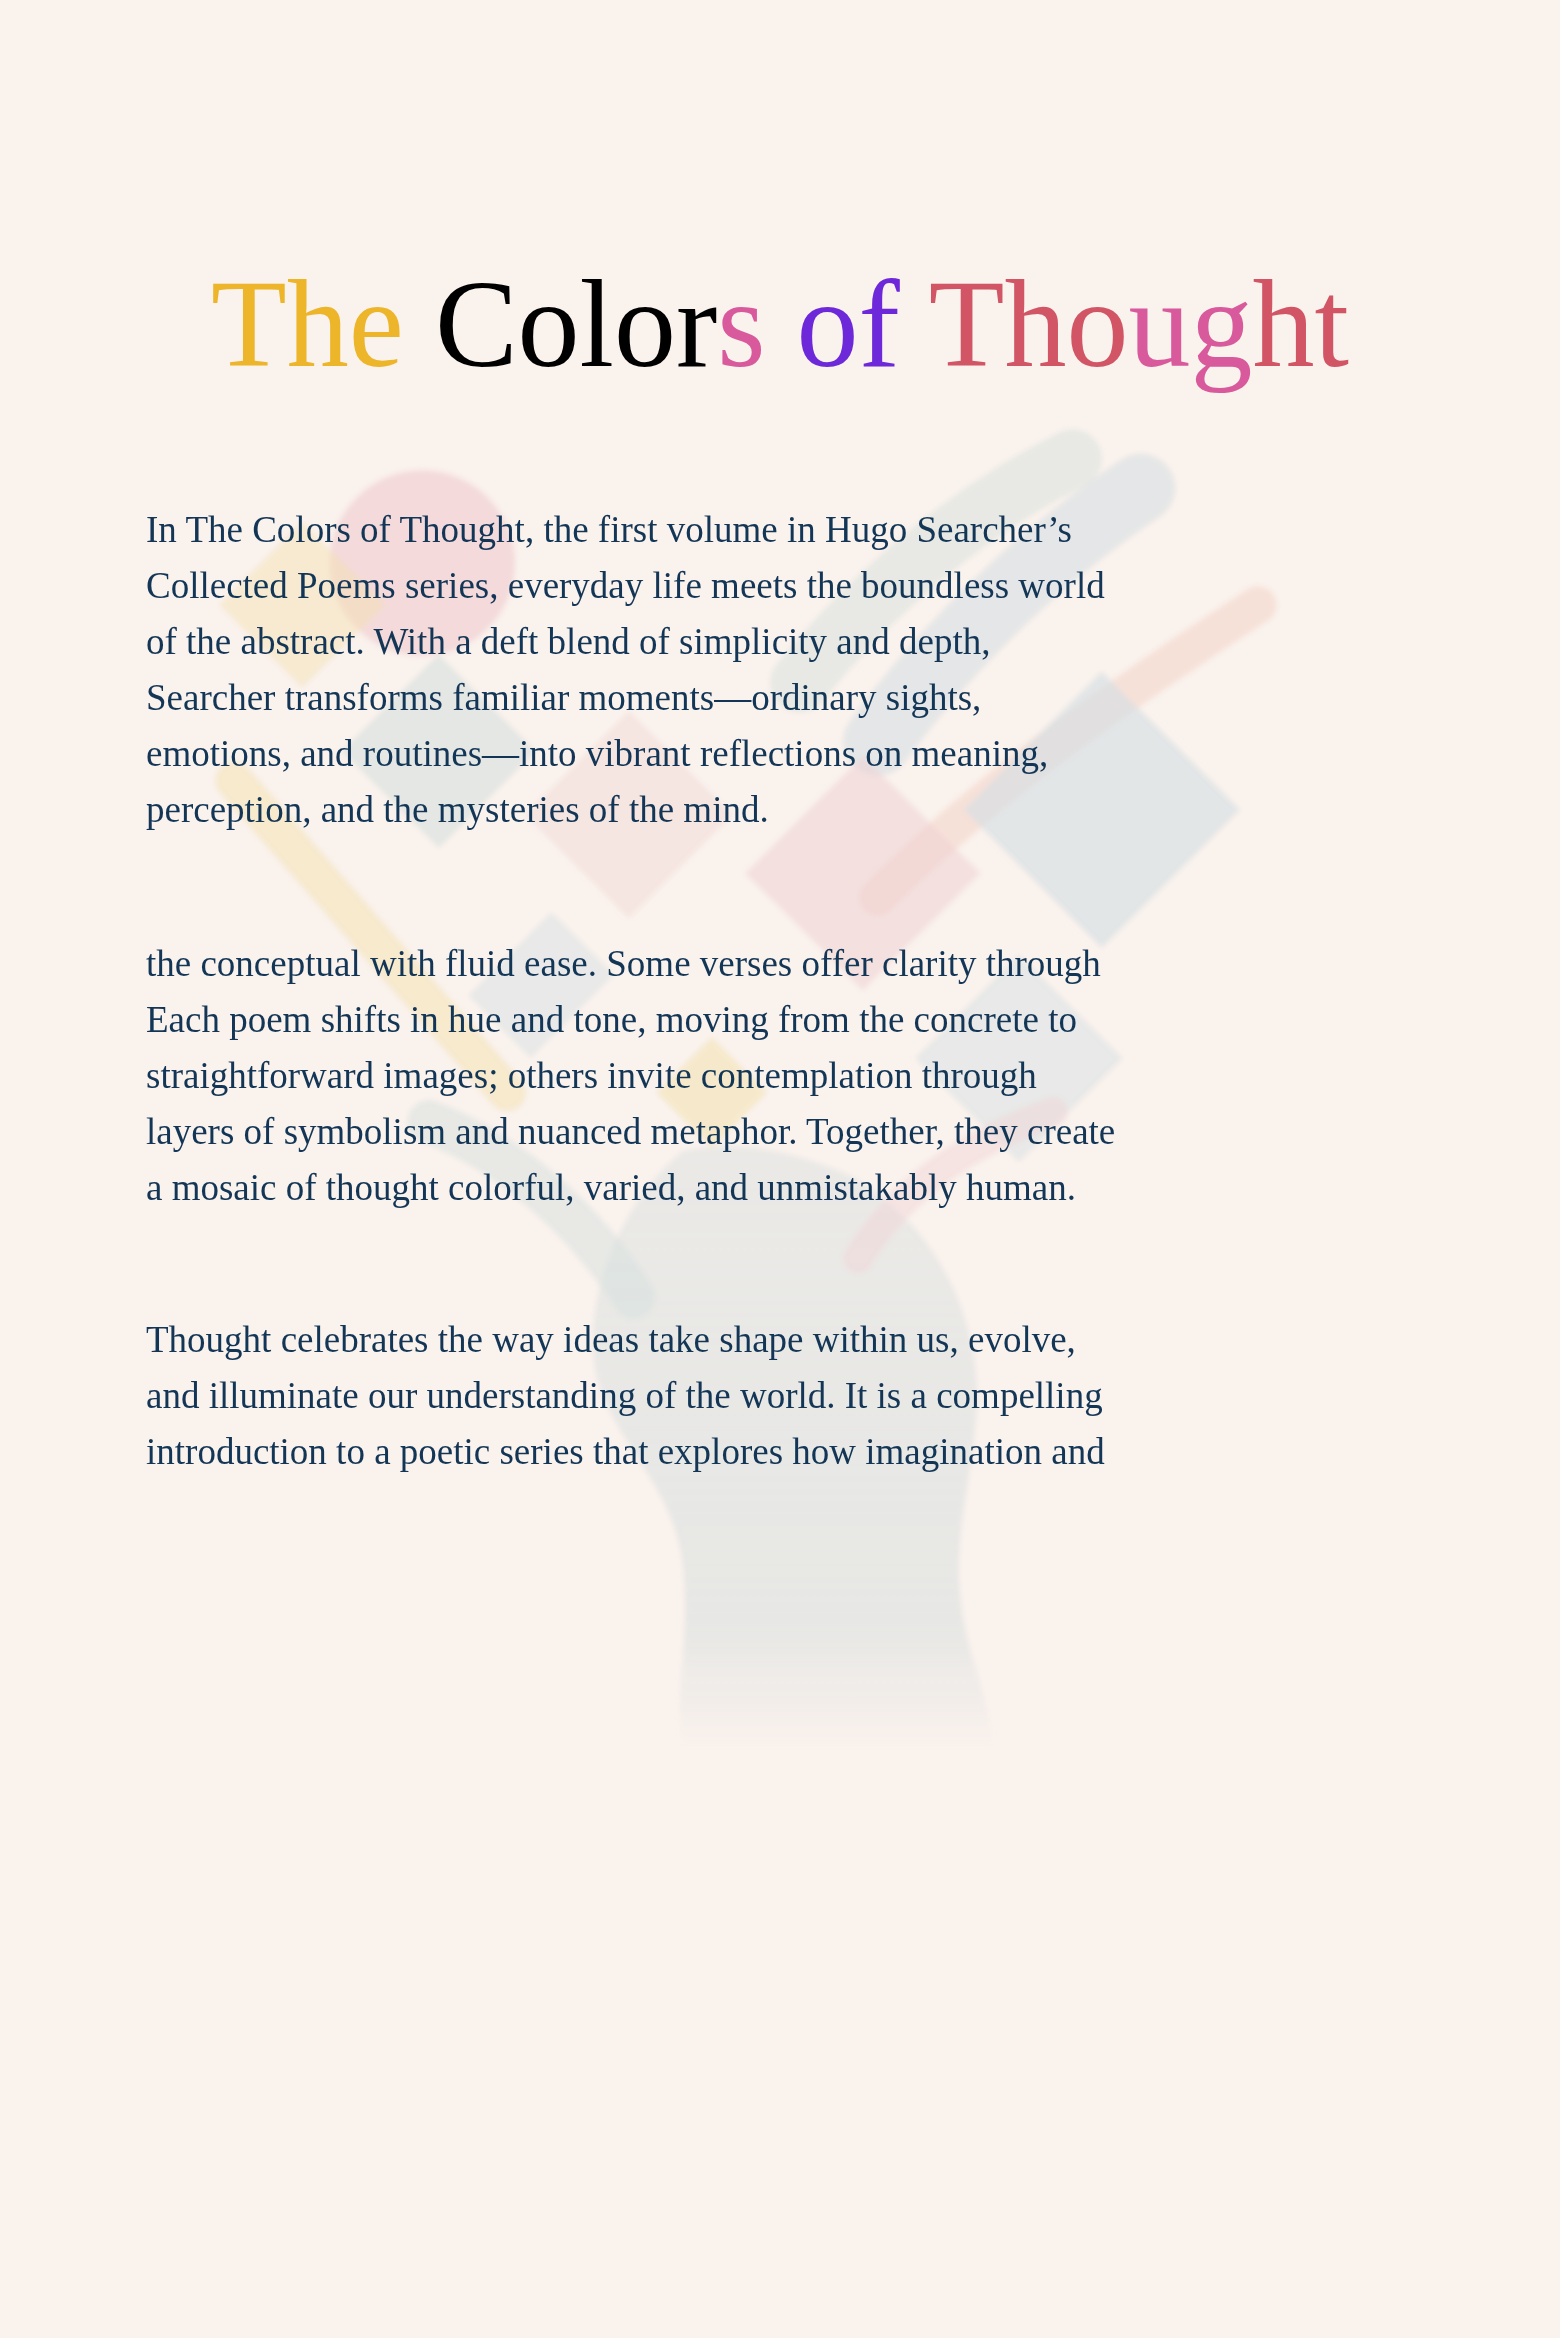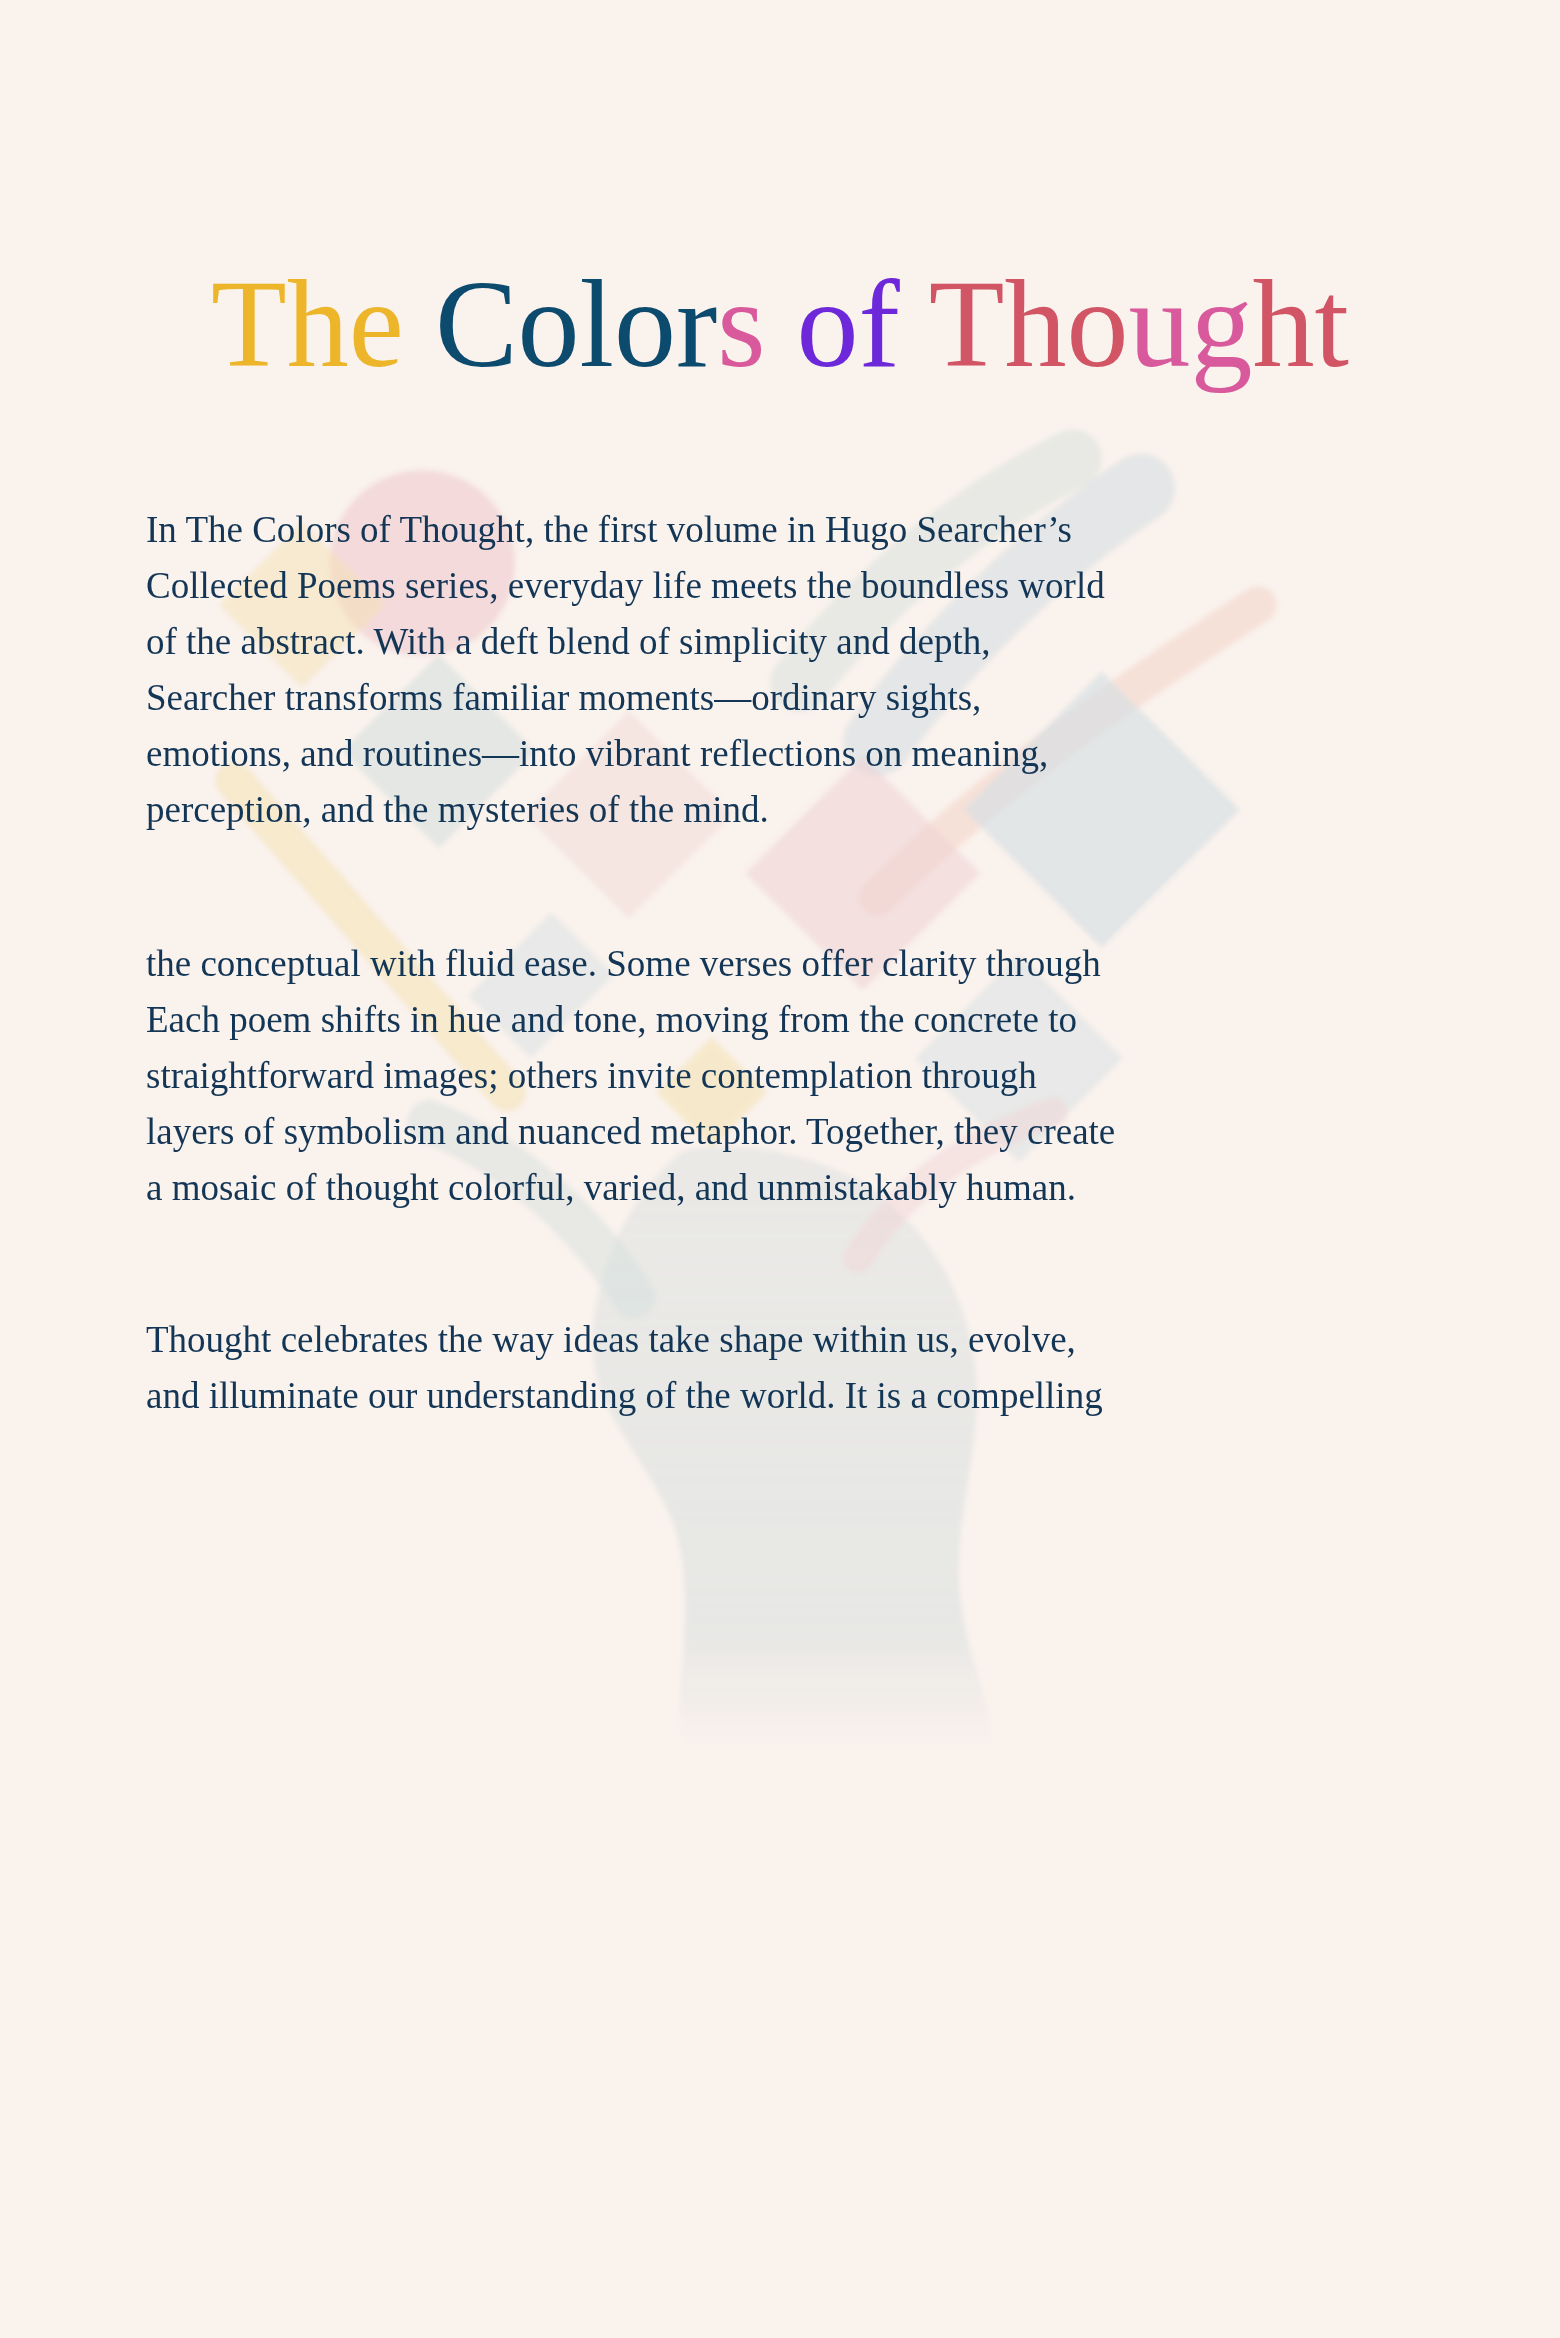--- a/index.html
+++ b/index.html
@@ -113,21 +113,21 @@
 
       <path d="M880 1290 C 930 1210, 1000 1170, 1080 1140" stroke="#f1d6d8" stroke-width="30" stroke-linecap="round" opacity="0.5" fill="none"></path>
 
       <path d="M440 1150 C 520 1180, 600 1250, 650 1330" stroke="#d6e0de" stroke-width="44" stroke-linecap="round" opacity="0.5" fill="none"></path>
     </g>
   </svg>
 </div>
 
 <div class="content">
 
-  <h1 class="title"><span style="color:#ecb52a">The</span><span style="color:#35a3ad; white-space:pre"> </span><span style="color:#0c4a6e">Color</span><span style="color:#d95a9c">s</span><span style="color:#6d28d9; white-space:pre"> of </span><span style="color:#d25566">Tho</span><span style="color:#d95a9c">ug</span><span style="color:#d25566">ht</span></h1>
+  <h1 class="title"><span style="color:#ecb52a">The</span><span style="color:#35a3ad; white-space:pre"> </span><span style="color:#000000">Color</span><span style="color:#d95a9c">s</span><span style="color:#6d28d9; white-space:pre"> of </span><span style="color:#d25566">Tho</span><span style="color:#d95a9c">ug</span><span style="color:#d25566">ht</span></h1>
 
   <div class="body-block p1">
     <p>
       <span class="line">In The Colors of Thought, the first volume in Hugo Searcher’s</span>
       <span class="line">Collected Poems series, everyday life meets the boundless world</span>
       <span class="line">of the abstract. With a deft blend of simplicity and depth,</span>
       <span class="line">Searcher transforms familiar moments—ordinary sights,</span>
       <span class="line">emotions, and routines—into vibrant reflections on meaning,</span>
       <span class="line">perception, and the mysteries of the mind.</span>
     </p>
@@ -140,17 +140,18 @@
       <span class="line">straightforward images; others invite contemplation through</span>
       <span class="line">layers of symbolism and nuanced metaphor. Together, they create</span>
       <span class="line">a mosaic of thought colorful, varied, and unmistakably human.</span>
     </p>
   </div>
 
   <div class="body-block p3">
     <p>
       <span class="line">Thought celebrates the way ideas take shape within us, evolve,</span>
       <span class="line">and illuminate our understanding of the world. It is a compelling</span>
+      <span class="line">introduction to a poetic series that explores how imagination and</span>
     </p>
   </div>
 
 </div>
 
 
 </body></html>

